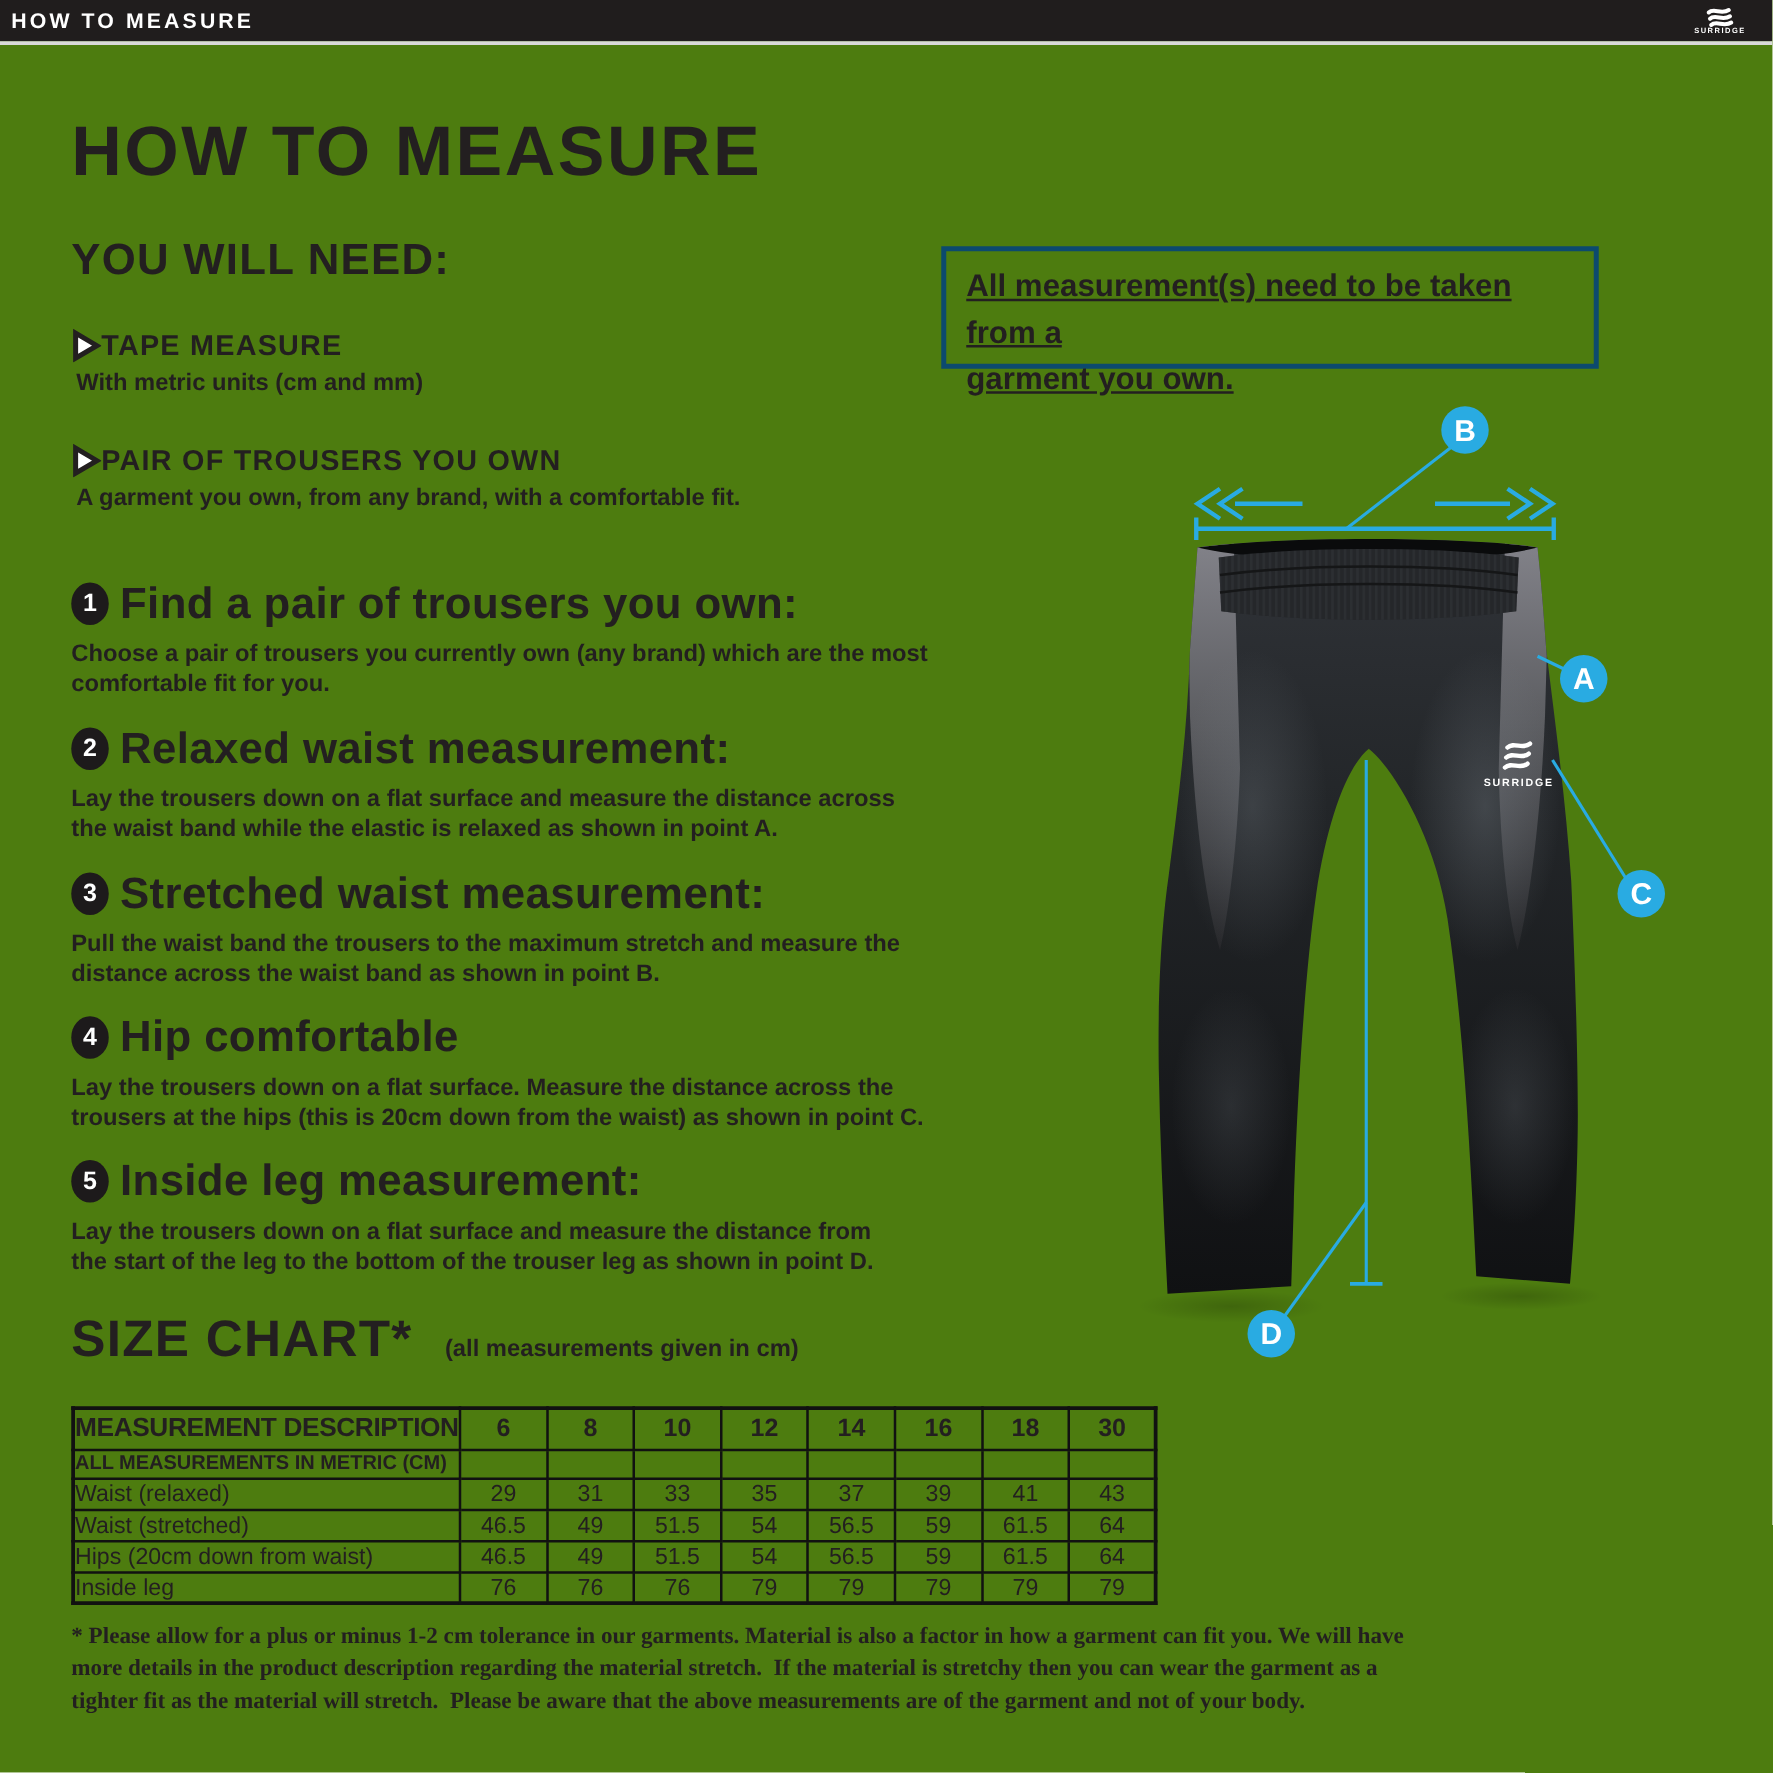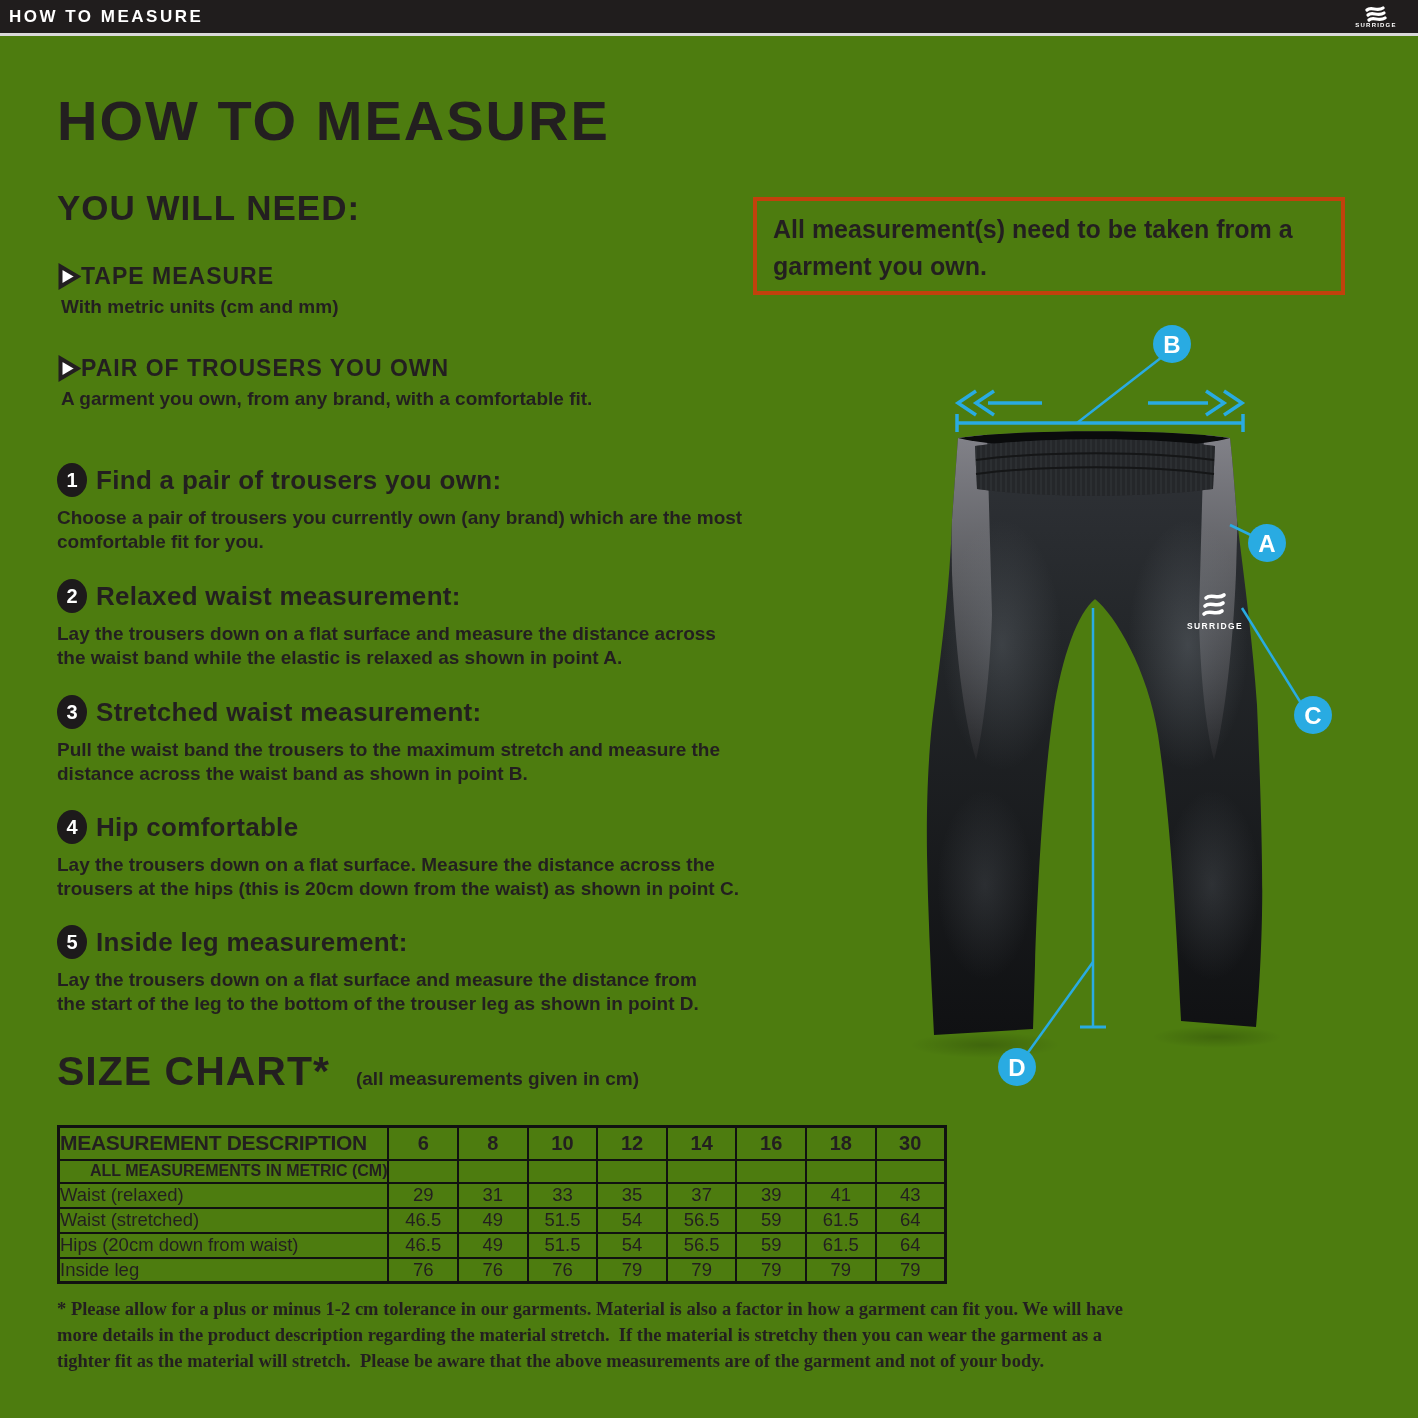--- a/index.html
+++ b/index.html
@@ -23,43 +23,43 @@
   .need-row{display:flex;align-items:center;gap:0;}
   .need-title{font-size:23px;font-weight:bold;letter-spacing:1px;}
   .need-desc{font-size:19px;font-weight:bold;margin-top:6px;margin-left:4px;}
   .tri{flex:0 0 auto;}
 
   
   .step{position:absolute;left:57px;}
   .step-head{display:flex;align-items:center;gap:9px;}
   .step-num{width:30px;height:34px;background:#1d1a1b;border-radius:50%;color:#fff;
     font-size:20px;font-weight:bold;display:flex;align-items:center;justify-content:center;}
-  .step-title{font-size:26px;font-weight:bold;letter-spacing:0.3px;}
+  .step-title{font-size:35px;font-weight:bold;letter-spacing:0.3px;}
   .step-body{margin-top:9px;font-size:19px;font-weight:bold;line-height:24px;white-space:pre-line;}
 
   
-  .notebox{position:absolute;left:753px;top:197px;width:592px;height:98px;border:4px solid #c2410c;box-sizing:border-box;}
+  .notebox{position:absolute;left:753px;top:197px;width:526px;height:98px;border:4px solid #0c4a6e;box-sizing:border-box;text-decoration:underline;}
   .notebox-text{margin:10px 14px 0 16px;font-size:25px;font-weight:bold;line-height:37px;white-space:pre-line;}
 
   
   .diagram{position:absolute;left:890px;top:315px;width:510px;height:800px;}
 
   
   .sizechart-head{position:absolute;left:57px;top:1048px;display:flex;align-items:baseline;gap:26px;}
   .sizechart-title{font-size:41px;font-weight:bold;letter-spacing:1px;}
   .sizechart-sub{font-size:19px;font-weight:bold;}
 
   table.sizes{position:absolute;left:57px;top:1125px;border-collapse:collapse;border:3px solid #111;table-layout:fixed;}
   table.sizes td,table.sizes th{border:2px solid #111;padding:0;overflow:hidden;white-space:nowrap;}
   tr.hdr{height:33px;}
   tr.subhdr{height:23px;}
   tr.data{height:25px;}
   .cell-label{font-size:18.5px;font-weight:normal;text-align:left;padding-left:5px;}
   .hdr .cell-label{font-size:21px;font-weight:bold;letter-spacing:-0.3px;}
-  .subhdr .cell-label{font-size:16px;font-weight:bold;padding-left:30px;}
+  .subhdr .cell-label{font-size:16px;font-weight:bold;}
   .cell-num{font-size:18.5px;text-align:center;font-weight:normal;}
   .hdr .cell-num{font-size:20px;font-weight:bold;}
 
   .footnote{position:absolute;left:57px;top:1296px;width:1335px;font-size:18.5px;font-weight:bold;line-height:26px;white-space:pre-wrap;font-family:Liberation Serif, serif;}
 </style>
 </head>
 <body>
 
 <div class="page">
 

